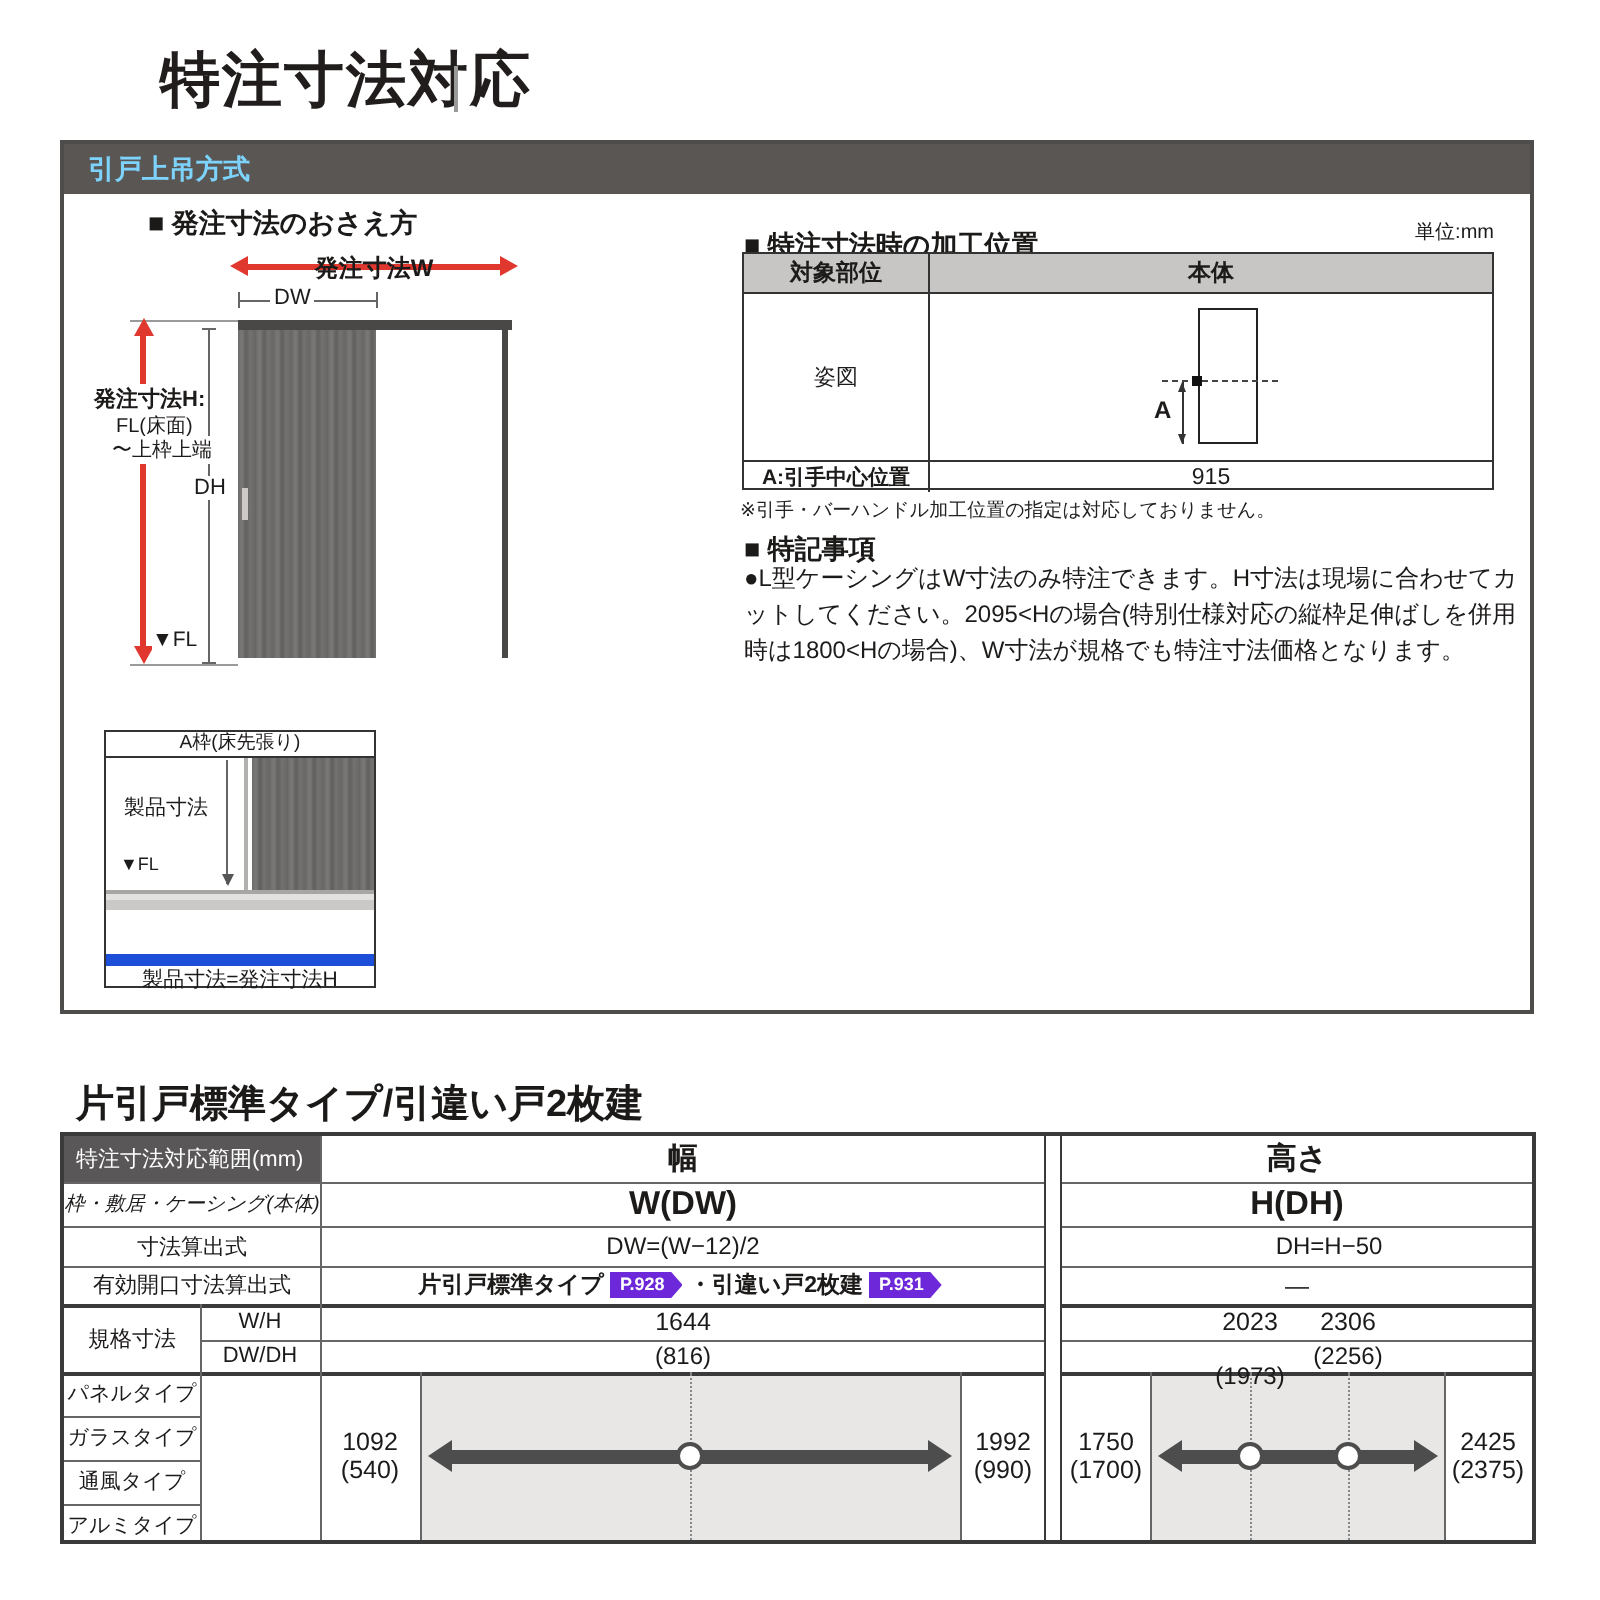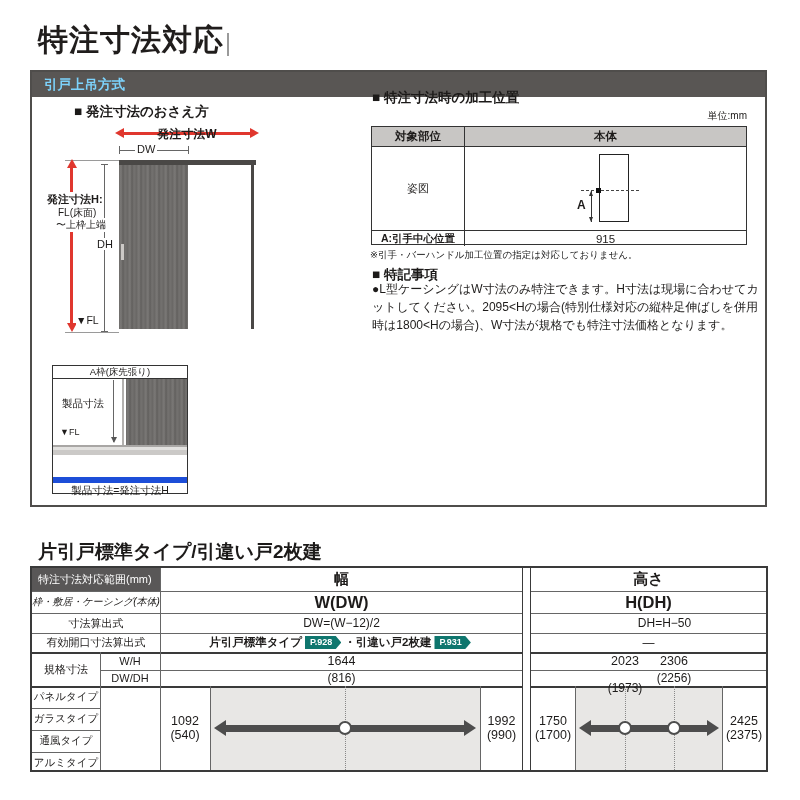--- a/index.html
+++ b/index.html
@@ -1,20 +1,20 @@
 <!DOCTYPE html>
 <html><head>
 <meta charset="utf-8">
 <style>
   html,body{margin:0;padding:0;background:#fff;}
   .page{position:relative;width:800px;height:800px;background:#fff;overflow:hidden;
         font-family:"Liberation Sans","DejaVu Sans",sans-serif;color:#1d1b1a;}
   .abs{position:absolute;}
   
-  .page-title{font-size:30px;font-weight:900;letter-spacing:1px;color:#201d1c;}
+  .page-title{font-size:30px;font-weight:900;letter-spacing:1px;color:#201d1c;margin-left:42px;}
   .title-divider{width:2px;height:23px;background:#9a9a9a;}
   .page-subtitle{font-size:19px;font-weight:600;color:#242220;}
   
   .main-box{position:absolute;left:30px;top:70px;width:737px;height:437px;
             border:2px solid #4f4d4b;box-sizing:border-box;background:#fff;}
   .section-bar{position:absolute;left:0;top:0;width:100%;height:25px;background:#595654;
                color:#7dd3fc;font-size:13.5px;font-weight:700;line-height:25px;padding-left:12px;box-sizing:border-box;}
   .h2{font-size:13.5px;font-weight:800;color:#1c1a19;white-space:nowrap;}
   .whitebg{background:#fff;z-index:3;}
   .redline{background:#e0372e;}
@@ -51,21 +51,21 @@
        border-left:1.6px solid #3a3a3a;border-right:1.6px solid #3a3a3a;box-sizing:border-box;}
   .dot-v{position:absolute;width:0;border-left:1px dotted #888;z-index:2;}
   .cell{position:absolute;display:flex;align-items:center;justify-content:center;text-align:center;z-index:3;box-sizing:border-box;}
   .rangebg{position:absolute;background:#e8e7e5;z-index:1;}
   .darkcell{background:#595757;color:#fff;justify-content:flex-start;padding-left:6px;font-size:11px;z-index:3;}
   .lbl{font-size:11px;}
   .big{font-size:15px;font-weight:800;}
   .formula-big{font-size:16.5px;font-weight:800;}
   .val{font-size:12.5px;}
   .two-line{flex-direction:column;line-height:1.15;font-size:12.5px;}
-  .badge{display:inline-block;background:#0f766e;color:#fff;font-size:9px;font-weight:700;
+  .badge{display:inline-block;background:#6d28d9;color:#fff;font-size:9px;font-weight:700;
          padding:1.5px 9px 1.5px 5px;margin:0 3px;line-height:1.2;
          clip-path:polygon(0 0,calc(100% - 6px) 0,100% 50%,calc(100% - 6px) 100%,0 100%);}
   .shaft{position:absolute;height:7px;background:#4d4d4d;z-index:2;}
   .ahead{position:absolute;width:0;height:0;border-top:8px solid transparent;border-bottom:8px solid transparent;z-index:2;}
   .circle{position:absolute;width:14px;height:14px;border-radius:50%;background:#fff;border:2px solid #4d4d4d;box-sizing:border-box;z-index:3;}
 </style>
 </head>
 <body>
 
 <div class="page">
@@ -113,21 +113,21 @@
       <div class="abs wood" style="left:73px;top:13px;width:61px;height:66px;"></div>
       <div class="abs" style="left:69px;top:13px;width:2px;height:66px;background:#b3b1af;"></div>
       <div class="abs thinline" style="left:60px;top:14px;width:1px;height:62px;"></div>
       <div class="abs tri" style="left:57.5px;top:71px;border-left:3px solid transparent;border-right:3px solid transparent;border-top:6px solid #555;"></div>
       <div class="abs whitebg" style="left:9px;top:31px;font-size:10.5px;">製品寸法</div>
       <div class="abs whitebg" style="left:7px;top:61px;font-size:9px;">▼FL</div>
       <div class="abs floor" style="left:0;top:79px;width:100%;height:10px;"></div>
       <div class="aframe-eq">製品寸法=発注寸法H</div>
     </div>
 
-    <div class="abs h2" style="left:340px;top:17px;">■ 特注寸法時の加工位置</div>
+    <div class="abs h2" style="left:340px;top:42px;">■ 特注寸法時の加工位置</div>
     <div class="abs" style="left:600px;top:37px;width:115px;text-align:right;font-size:10px;">単位:mm</div>
 
     <div class="proc-table">
       <div class="proc-row proc-head">
         <div class="proc-c1">対象部位</div>
         <div class="proc-c2">本体</div>
       </div>
       <div class="proc-row proc-body">
         <div class="proc-c1" style="font-size:11px;">姿図</div>
         <div class="proc-c2">

